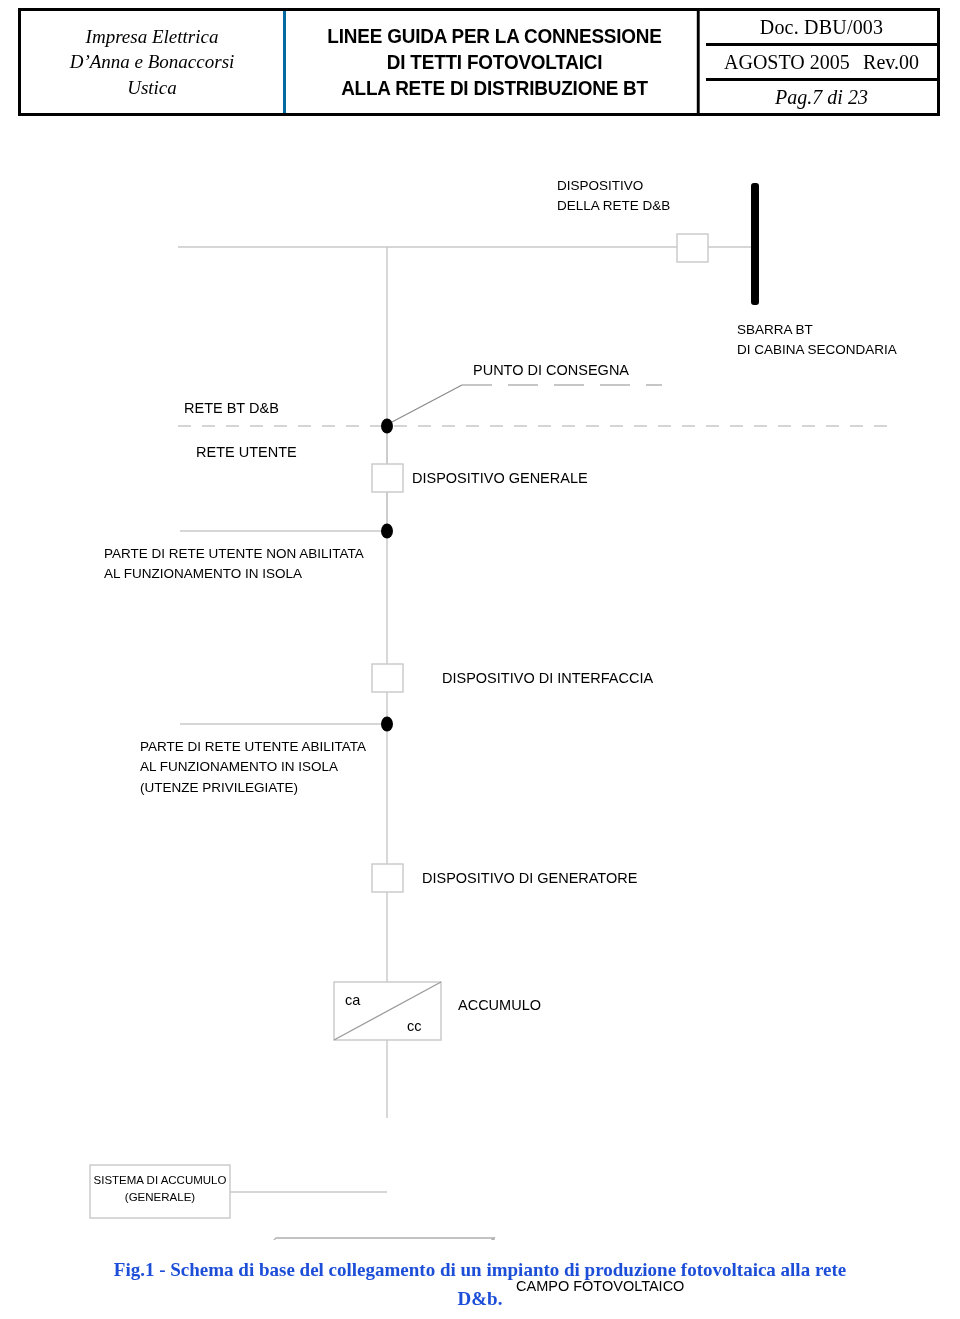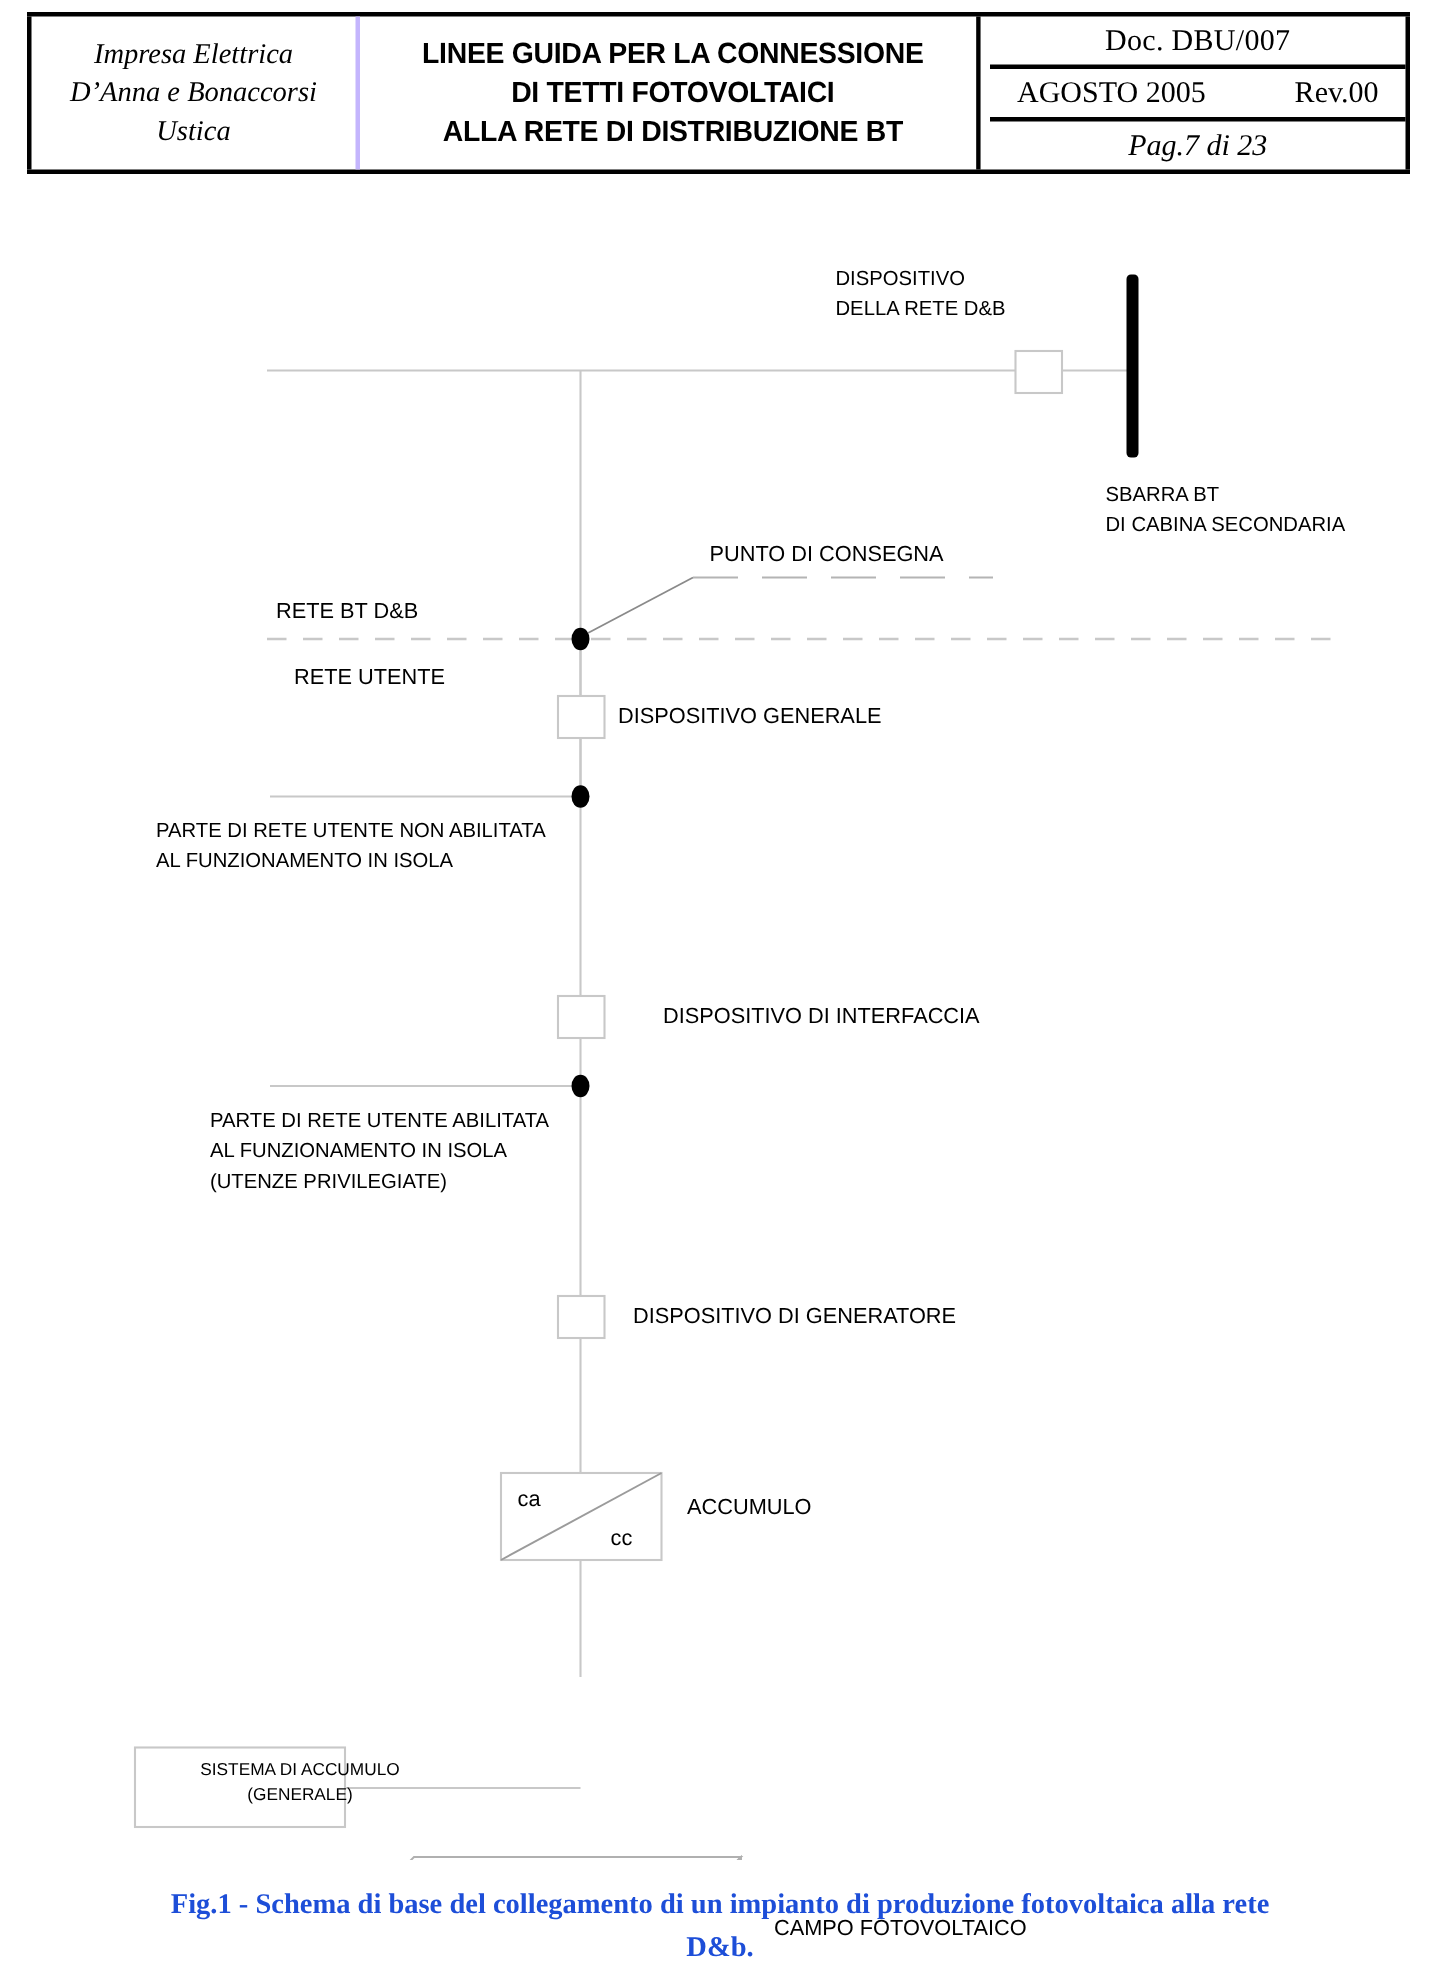--- a/index.html
+++ b/index.html
@@ -22,24 +22,24 @@
     left: 18px;
     top: 8px;
     width: 922px;
     height: 108px;
     display: flex;
     border-top: 3px solid #000;
     border-bottom: 3px solid #000;
     box-sizing: border-box;
   }
   .hdr-company {
-    width: 222px;
+    width: 268px;
     box-sizing: border-box;
     border-left: 3px solid #000;
-    border-right: 3px solid #c4b5fd;
+    border-right: 3px solid #0369a1;
     display: flex;
     flex-direction: column;
     align-items: center;
     justify-content: center;
     font-family: "Liberation Serif", serif;
     font-style: italic;
     font-size: 19px;
     line-height: 1.32;
     text-align: center;
   }
@@ -91,21 +91,21 @@
 
   .dlabel {
     position: absolute;
     font-family: "Liberation Sans", sans-serif;
     font-size: 13.5px;
     color: #000;
     white-space: nowrap;
     line-height: 1.5;
   }
   .dlabel.sm { font-size: 11.5px; }
-  .dlabel.center { text-align: center; padding-left: 40px; }
+  .dlabel.center { text-align: center; }
 
   
   .fig-caption {
     position: absolute;
     left: 0;
     top: 1255px;
     width: 960px;
     text-align: center;
     font-family: "Liberation Serif", serif;
     font-weight: bold;
@@ -126,21 +126,21 @@
   </div>
 
   <div class="hdr-title">
     <div>LINEE GUIDA PER LA CONNESSIONE</div>
     <div>DI TETTI FOTOVOLTAICI</div>
     <div>ALLA RETE DI DISTRIBUZIONE BT</div>
   </div>
 
   <div class="hdr-right">
     <div class="hdr-cell r1">
-      <span class="hdr-doc">Doc. DBU/007</span>
+      <span class="hdr-doc">Doc. DBU/003</span>
     </div>
     <div class="hdr-cell r2">
       <span>AGOSTO  2005</span>
       <span>Rev.00</span>
     </div>
     <div class="hdr-cell r3">
       <span>Pag.7 di 23</span>
     </div>
   </div>
 

